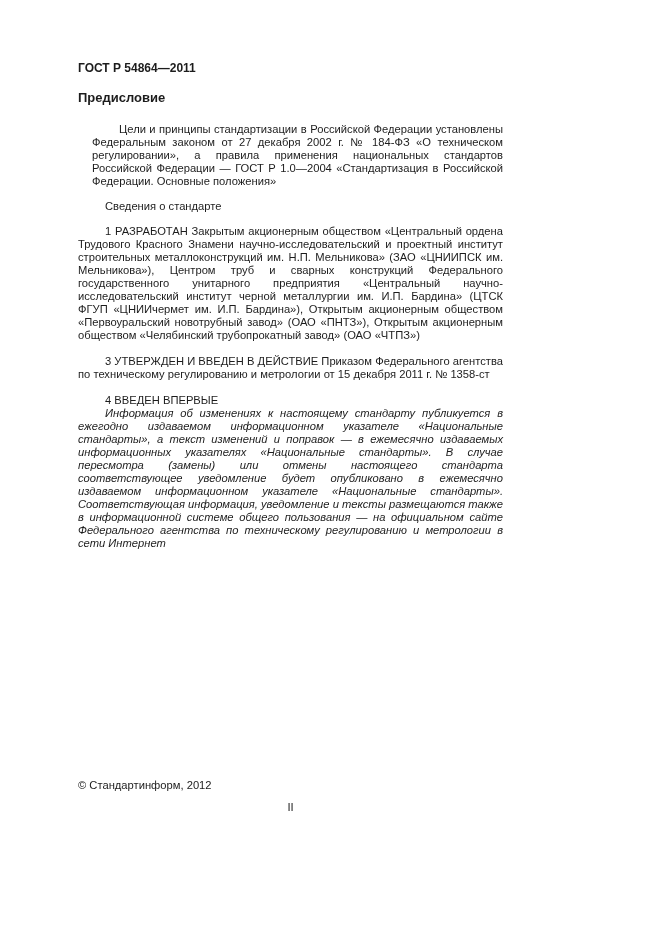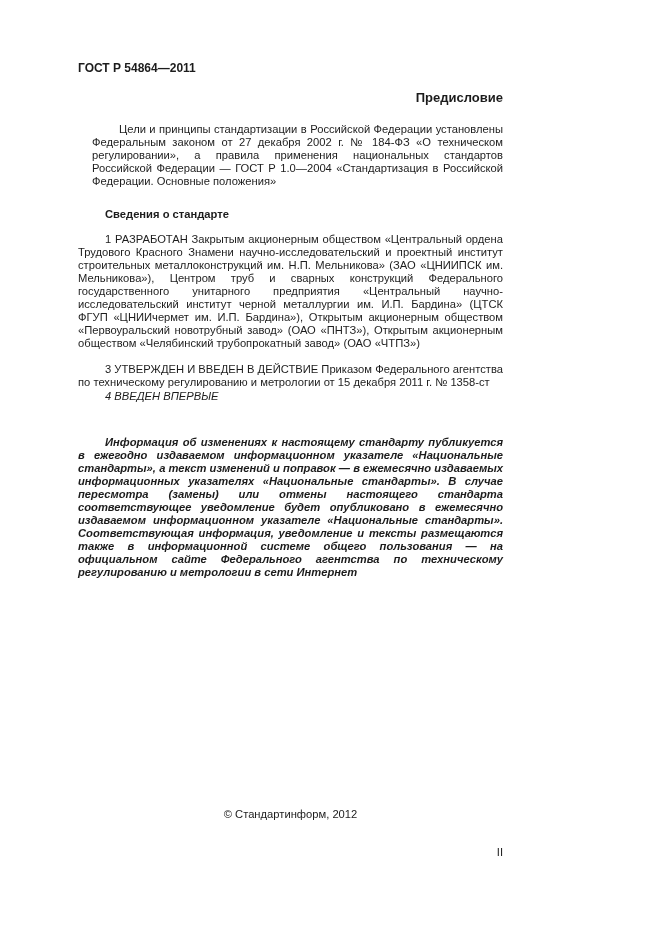--- a/index.html
+++ b/index.html
@@ -20,50 +20,48 @@
     font-weight: bold;
     font-size: 12px;
     line-height: 13px;
     text-align: left;
   }
   .title {
     margin: 15px 0 0 0;
     font-weight: bold;
     font-size: 13px;
     line-height: 16px;
-    text-align: right;
+    text-align: left;
   }
   p {
     margin: 0;
     text-align: justify;
     text-indent: 27px;
   }
   .intro { margin-top: 17px; margin-left: 14px; }
   .info-heading {
-    font-weight: bold;
-    margin-top: 20px;
+    font-weight: normal;
+    margin-top: 12px;
   }
   .item1 { margin-top: 12px; }
   .item2 { margin-top: 15px; }
   .item3 { margin-top: 13px; }
-  .item4 { margin-top: 1px; font-style: italic; }
+  .item4 { margin-top: 13px; }
   .amendment {
-    margin-top: 33px;
     font-style: italic;
-    font-weight: bold;
   }
   .copyright {
     margin-top: 229px;
-    text-align: center;
+    text-align: left;
     text-indent: 0;
   }
   .reproduction { margin-top: 11px; }
   .pagenum {
-    margin-top: 25px;
-    text-align: right;
+    margin-top: 9px;
+    text-align: center;
     line-height: 13px;
   }
 </style>
 </head>
 <body>
 
 <div class="page">
   <div class="doc-code">ГОСТ Р 54864—2011</div>
 
   <h1 class="title">Предисловие</h1>

